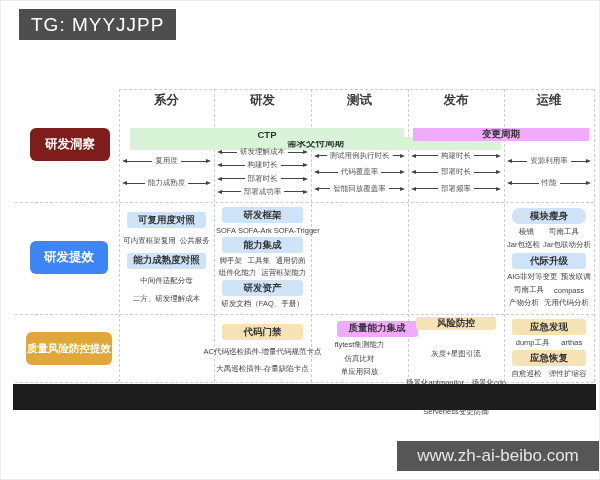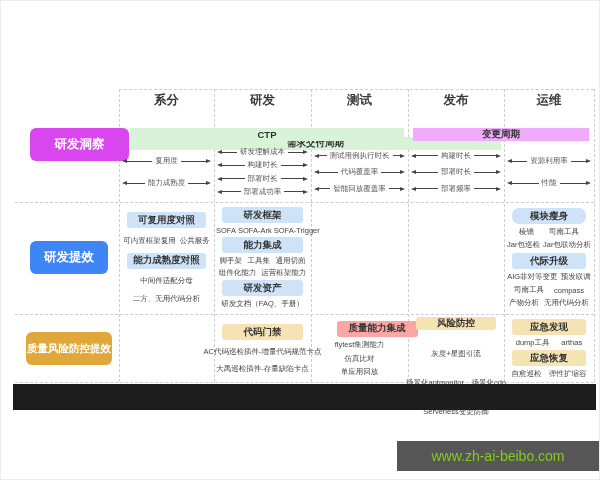--- a/index.html
+++ b/index.html
@@ -2,21 +2,21 @@
 <html><head>
 <meta charset="utf-8">
 <style>
   html,body{margin:0;padding:0;background:#fff;}
   .page{position:relative;width:600px;height:480px;background:#ffffff;
         border:1px solid #ececec;box-sizing:border-box;overflow:hidden;
         font-family:"Liberation Sans","DejaVu Sans",sans-serif;}
   .tag{position:absolute;left:18px;top:8px;background:#4e4e4e;color:#fff;
        font-size:19px;line-height:1;padding:6px 12px;letter-spacing:1px;}
   .footer{position:absolute;right:0;top:440px;width:202px;height:30px;background:#565656;
-          color:#84cc16;font-size:14px;display:flex;align-items:center;justify-content:center;}
+          color:#e5e5e5;font-size:17px;display:flex;align-items:center;justify-content:center;}
   .band{position:absolute;left:12px;top:383px;width:583px;height:26px;background:#1d1d1d;}
   .vline{position:absolute;width:0;border-left:1px dashed #cdcdcd;}
   .hline{position:absolute;height:0;border-top:1px dashed #cdcdcd;}
   .colhead{position:absolute;top:90px;height:18px;display:flex;align-items:center;justify-content:center;
            font-weight:bold;font-size:12.5px;color:#3a3a3a;}
   .bar{position:absolute;height:13px;display:flex;align-items:center;justify-content:center;
        font-size:9.5px;font-weight:600;color:#2f2f2f;}
   .rowbtn{position:absolute;height:33px;border-radius:6px;color:#fff;display:flex;
           align-items:center;justify-content:center;font-weight:bold;white-space:nowrap;}
   .cell{position:absolute;display:flex;flex-direction:column;align-items:center;
@@ -30,40 +30,41 @@
   .pill{width:calc(100% - 12px);height:16px;border-radius:3px;display:flex;align-items:center;
         justify-content:center;font-size:9.5px;font-weight:bold;color:#333;white-space:nowrap;}
   .pair{display:flex;justify-content:space-evenly;align-items:center;width:100%;
         font-size:7.5px;color:#444;white-space:nowrap;gap:2px;}
   .smline{font-size:7.5px;color:#444;white-space:nowrap;}
 </style>
 </head>
 <body>
 
 <div class="page">
+  <div class="tag">TG: MYYJJPP</div>
   <div id="diagram">
       <div class="vline" style="left: 118px; top: 88px; height: 293px;"></div>
       <div class="vline" style="left: 213px; top: 88px; height: 293px;"></div>
       <div class="vline" style="left: 310px; top: 88px; height: 293px;"></div>
       <div class="vline" style="left: 407px; top: 88px; height: 293px;"></div>
       <div class="vline" style="left: 503px; top: 88px; height: 293px;"></div>
       <div class="vline" style="left: 593px; top: 88px; height: 293px;"></div>
       <div class="hline" style="left: 118px; top: 88px; width: 475px;"></div>
       <div class="hline" style="left: 14px; top: 201px; width: 579px;"></div>
       <div class="hline" style="left: 14px; top: 313px; width: 579px;"></div>
       <div class="hline" style="left: 14px; top: 381px; width: 579px;"></div>
       <div class="colhead" style="left: 118px; width: 95px;">系分</div>
       <div class="colhead" style="left: 213px; width: 97px;">研发</div>
       <div class="colhead" style="left: 310px; width: 97px;">测试</div>
       <div class="colhead" style="left: 407px; width: 96px;">发布</div>
       <div class="colhead" style="left: 503px; width: 90px;">运维</div>
       <div class="bar" style="left: 129px; top: 111px; width: 371px; background: rgb(217, 243, 217); margin-top: 25px;">需求交付周期</div>
       <div class="bar" style="left: 129px; top: 127px; width: 274px; background: rgb(217, 243, 217);">CTP</div>
       <div class="bar" style="left: 412px; top: 127px; width: 176px; background: #f0abfc;">变更周期</div>
-      <div class="rowbtn" style="left: 29px; top: 127px; width: 99px; font-size: 12.5px; background: #d946ef;">研发洞察</div>
+      <div class="rowbtn" style="left: 29px; top: 127px; width: 80px; font-size: 12.5px; background: #7f1d1d;">研发洞察</div>
       <div class="cell" style="left: 120px; width: 91px; top: 143px; height: 56px;">
         <div class="metric">
           <span class="tri l"></span>
           <span class="ln"></span>
           <span class="txt">复用度</span>
           <span class="ln"></span>
           <span class="tri r"></span>
         </div>
         <div class="metric">
           <span class="tri l"></span>
@@ -167,21 +168,21 @@
       </div>
       <div class="rowbtn" style="left: 29px; top: 240px; width: 78px; font-size: 12.5px; background: rgb(62, 134, 245);">研发提效</div>
       <div class="cell" style="left: 120px; width: 91px; top: 204px; height: 106px;">
         <div class="pill" style="background: rgb(207, 227, 248);">可复用度对照</div>
         <div class="pair">
           <span>可内置框架复用</span>
           <span>公共服务</span>
         </div>
         <div class="pill" style="background: rgb(207, 227, 248);">能力成熟度对照</div>
         <div class="smline">中间件适配分母</div>
-        <div class="smline">二方、无用代码分析</div>
+        <div class="smline">二方、研发理解成本</div>
       </div>
       <div class="cell" style="left: 215px; width: 93px; top: 204px; height: 106px;">
         <div class="pill" style="background: rgb(207, 227, 248);">研发框架</div>
         <div class="pair">
           <span>SOFA</span>
           <span>SOFA-Ark</span>
           <span>SOFA-Trigger</span>
         </div>
         <div class="pill" style="background: rgb(207, 227, 248);">能力集成</div>
         <div class="pair">
@@ -223,21 +224,21 @@
         </div>
       </div>
       <div class="rowbtn" style="left: 25px; top: 331px; width: 86px; font-size: 10.5px; background: rgb(224, 167, 58);">质量风险防控提效</div>
       <div class="cell" style="left: 120px; width: 91px; top: 316px; height: 64px;"></div>
       <div class="cell" style="left: 215px; width: 93px; top: 316px; height: 64px;">
         <div class="pill" style="background: rgb(246, 227, 180);">代码门禁</div>
         <div class="smline">AC代码巡检插件-增量代码规范卡点</div>
         <div class="smline">大禹巡检插件-存量缺陷卡点</div>
       </div>
       <div class="cell" style="left: 312px; width: 93px; top: 316px; height: 64px;">
-        <div class="pill" style="background: #fca5a5; margin-left: 35px;">质量能力集成</div>
+        <div class="pill" style="background: #f0abfc; margin-left: 35px;">质量能力集成</div>
         <div class="smline">flytest集测能力</div>
         <div class="smline">仿真比对</div>
         <div class="smline">单应用回放</div>
       </div>
       <div class="cell" style="left: 409px; width: 92px; top: 316px; height: 64px; gap: 19px;">
         <div class="pill" style="background: rgb(246, 227, 180);">风险防控</div>
         <div class="smline">灰度+星图引流</div>
         <div class="smline">场景化antmonitor、场景化cdo</div>
         <div class="smline">Serverless变更防御</div>
       </div>

